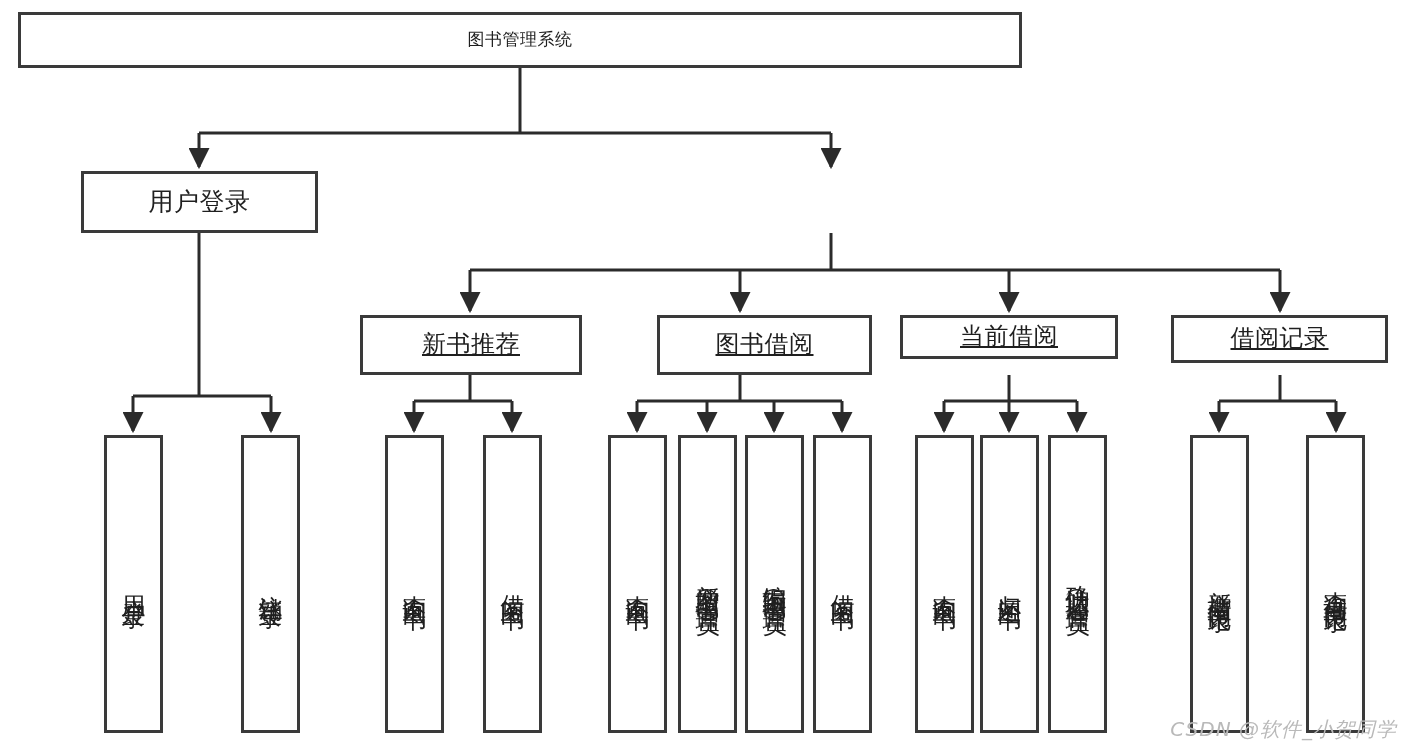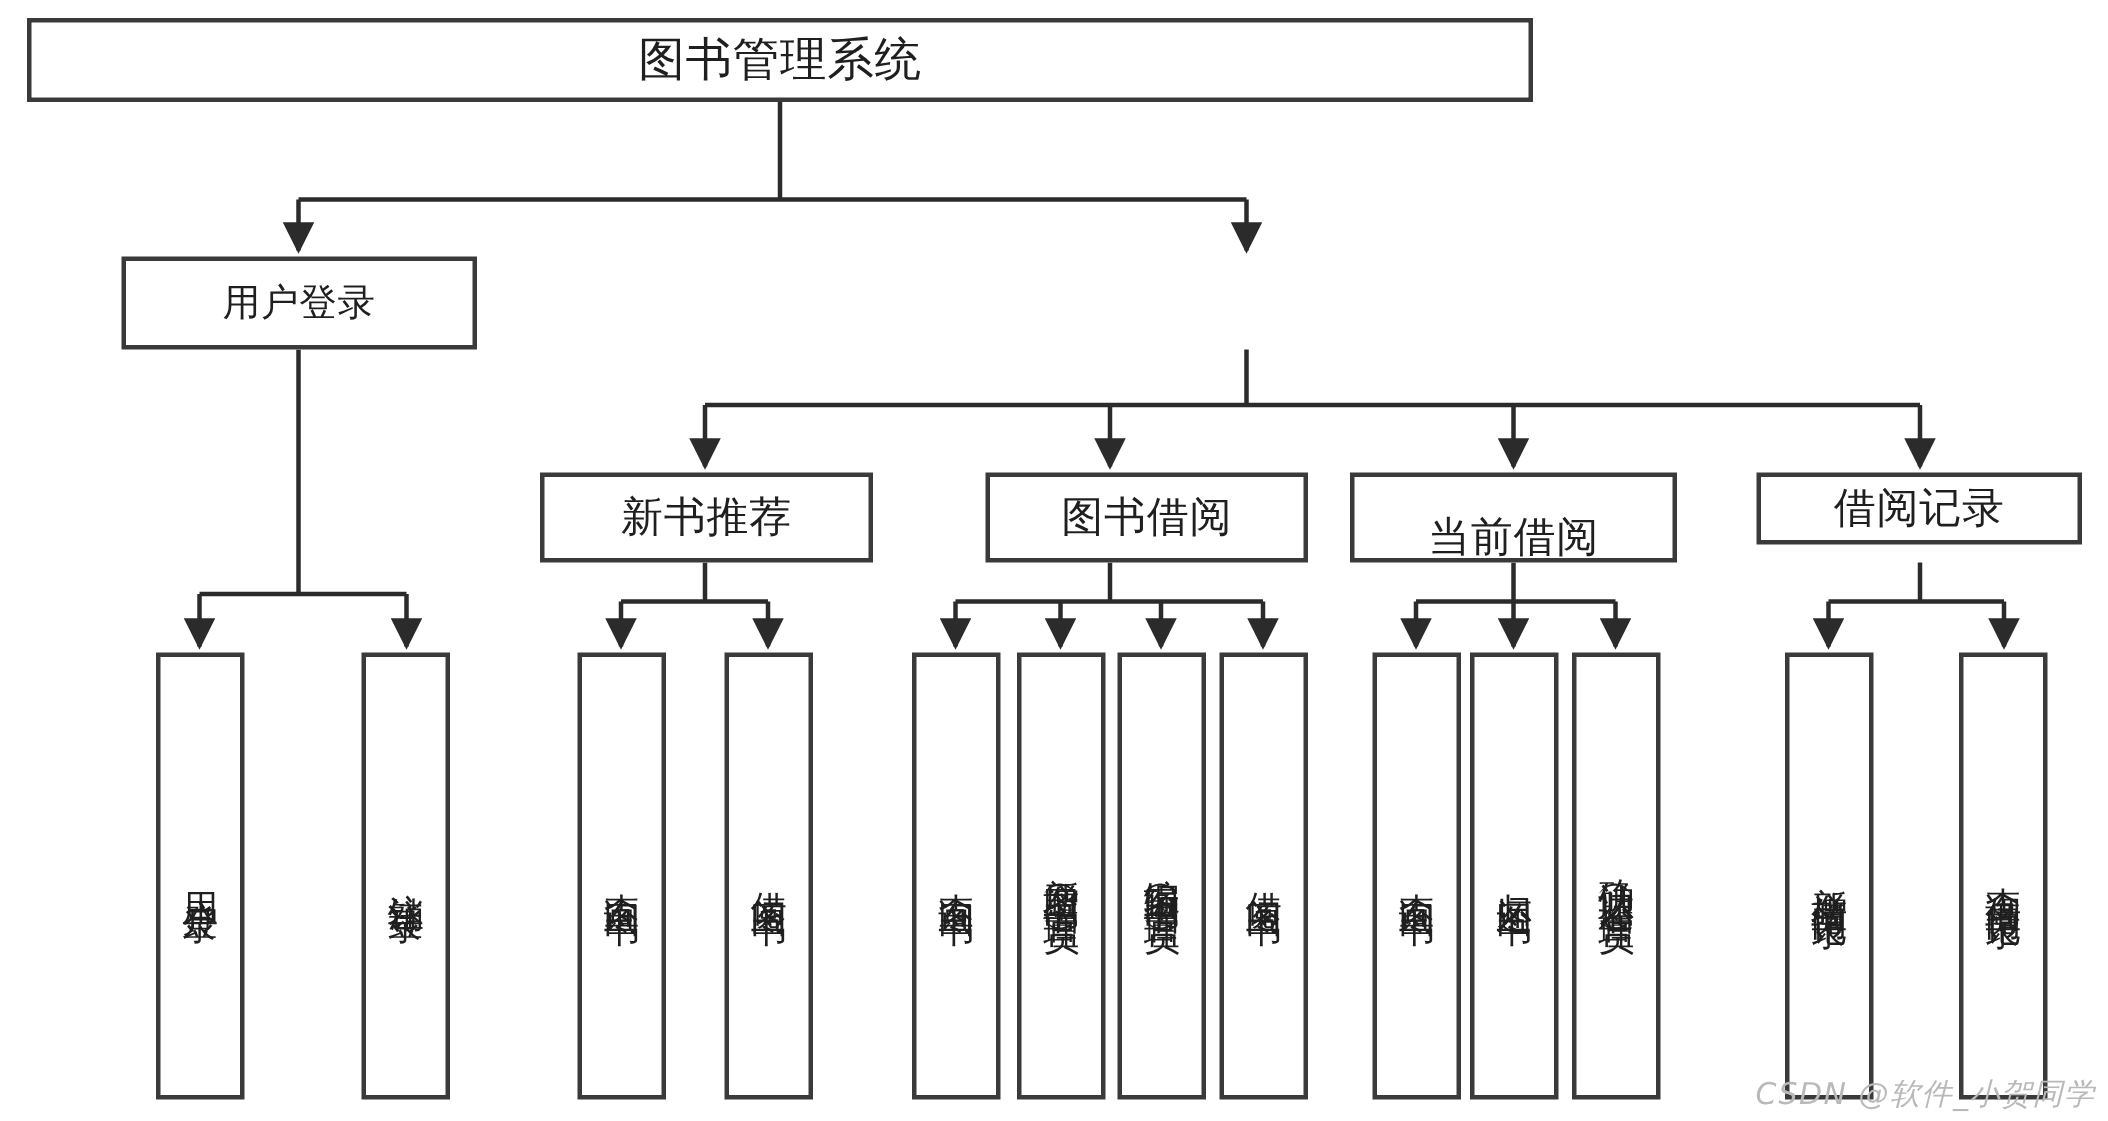--- a/index.html
+++ b/index.html
@@ -34,23 +34,23 @@
     align-items: center;
     justify-content: center;
     z-index: 3;
   }
   .node-label {
     color: #1f1f1f;
     letter-spacing: 0.5px;
     white-space: nowrap;
     line-height: 1.05;
   }
-  .node.root .node-label   { font-size: 31px; }
+  .node.root .node-label   { font-size: 17px; }
   .node.level2 .node-label { font-size: 25px; }
-  .node.level3 .node-label { font-size: 28px; }
+  .node.level3 .node-label { font-size: 24px; text-decoration: underline; }
 
   .node.leaf {
     border-width: 3px;
     align-items: center;
     justify-content: center;
   }
   .node.leaf .node-label {
     writing-mode: vertical-rl;
     text-orientation: upright;
     font-size: 24px;
@@ -132,21 +132,21 @@
   <div class="node level2" style="left:81px; top:171px; width:237px; height:62px;">
     <span class="node-label">用户登录</span>
   </div>
 
   <div class="node level3" style="left:360px; top:315px; width:222px; height:60px;">
     <span class="node-label">新书推荐</span>
   </div>
   <div class="node level3" style="left:633px; top:315px; width:215px; height:60px;margin-left:24px;">
     <span class="node-label">图书借阅</span>
   </div>
-  <div class="node level3" style="left:900px; top:315px; width:218px; height:60px;align-items:flex-end;">
+  <div class="node level3" style="left:900px; top:315px; width:218px; height:44px;">
     <span class="node-label">当前借阅</span>
   </div>
   <div class="node level3" style="left:1171px; top:315px; width:217px; height:48px;text-align:right;">
     <span class="node-label">借阅记录</span>
   </div>
 
   <div class="node leaf" style="left:104px; top:435px; width:59px; height:298px;">
     <span class="node-label">用户登录</span>
   </div>
   <div class="node leaf" style="left:241px; top:435px; width:59px; height:298px;">

